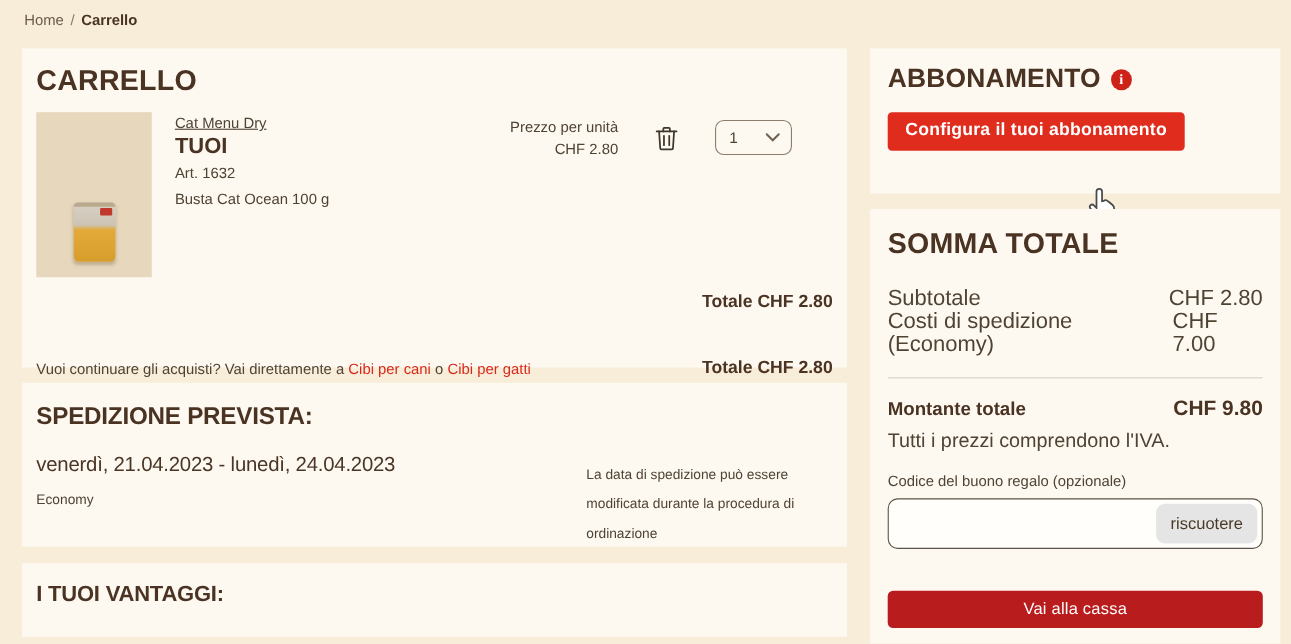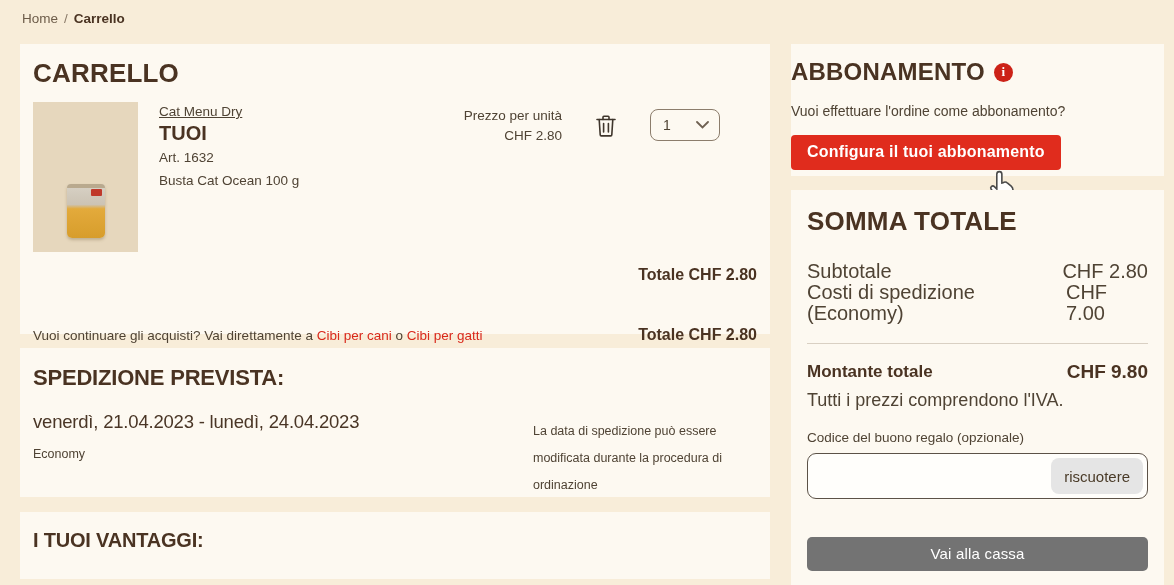--- a/index.html
+++ b/index.html
@@ -83,21 +83,21 @@
   .ship-note {
     position:absolute; top:70px; left:513px; width:218px;
     font-size:12.5px; line-height:27px; color:#4f4334;
   }
 
   
   .panel-benefits { height:67px; margin-top:15px; padding:17px 13px 0 13px; }
   .panel-benefits h2 { font-size:20px; }
 
   
-  .panel-subscription { height:132px; padding:14px 16px 0 0; position:relative; }
+  .panel-subscription { height:132px; padding:14px 16px 0 16px; position:relative; }
   .sub-head { display:flex; align-items:center; gap:9px; }
   .sub-head h1 { font-size:24px; }
   .info-icon {
     width:19px; height:19px; border-radius:50%; background:#cc2217;
     color:#fff; font-family:"Liberation Serif", serif; font-weight:bold;
     font-size:13px; display:flex; align-items:center; justify-content:center;
     cursor:pointer; flex:none;
   }
   .sub-question { font-size:14px; margin-top:17px; }
   .btn-configure {
@@ -123,21 +123,21 @@
     width:100%; height:46px; border:1px solid #5c5247; border-radius:9px;
     background:#fffefb; font-family:inherit; font-size:14px; color:#4f4334;
     padding:0 96px 0 12px; outline:none;
   }
   .btn-redeem {
     position:absolute; right:5px; top:5px; height:36px; padding:0 13px;
     background:#e5e5e5; color:#4a3b28; border:none; border-radius:8px;
     font-family:inherit; font-size:15px; cursor:pointer;
   }
   .btn-checkout {
-    display:block; width:100%; margin-top:38px; background:#737373; color:#fff;
+    display:block; width:100%; margin-top:38px; background:#b91c1c; color:#fff;
     border:none; border-radius:5px; font-family:inherit; font-size:15px;
     padding:8px 0 9px; cursor:pointer; letter-spacing:.2px;
   }
   svg { display:block; }
 </style>
 </head>
 <body>
 
 <div class="breadcrumb">
   <span class="crumb-home">Home</span><span class="crumb-sep">/</span><span class="crumb-current">Carrello</span>
@@ -216,21 +216,20 @@
 
   </div>
 
   <div class="col-right">
 
     <section class="panel panel-subscription">
       <div class="sub-head">
         <h1 class="big">ABBONAMENTO</h1>
         <span class="info-icon">i</span>
       </div>
-      <div class="sub-question">Vuoi effettuare l'ordine come abbonamento?</div>
       <button class="btn-configure">Configura il tuoi abbonamento</button>
       <span class="cursor-hand">
         <svg width="30" height="32" viewBox="0 0 20 24">
           <path d="M8 1.2c1.1 0 1.9.9 1.9 1.9v6.6l1-.2c.4-.3.9-.5 1.4-.5.9 0 1.5.5 1.9.9l2.7 2.2c.9.8 1.3 1.5 1.3 2.7v3.4c0 2-1.6 4.2-4.1 4.2h-4c-2 0-3.2-1-4.3-2.5l-3.9-5.4c-.4-.6-.6-1.5.1-2.1.7-.6 1.7-.5 2.3.1l1.8 1.8V3.1c0-1 .8-1.9 1.9-1.9z" fill="#ffffff" stroke="#4a4a4a" stroke-width="1.2"></path>
         </svg>
       </span>
     </section>
 
     <section class="panel panel-summary">
       <h1 class="big">SOMMA TOTALE</h1>

